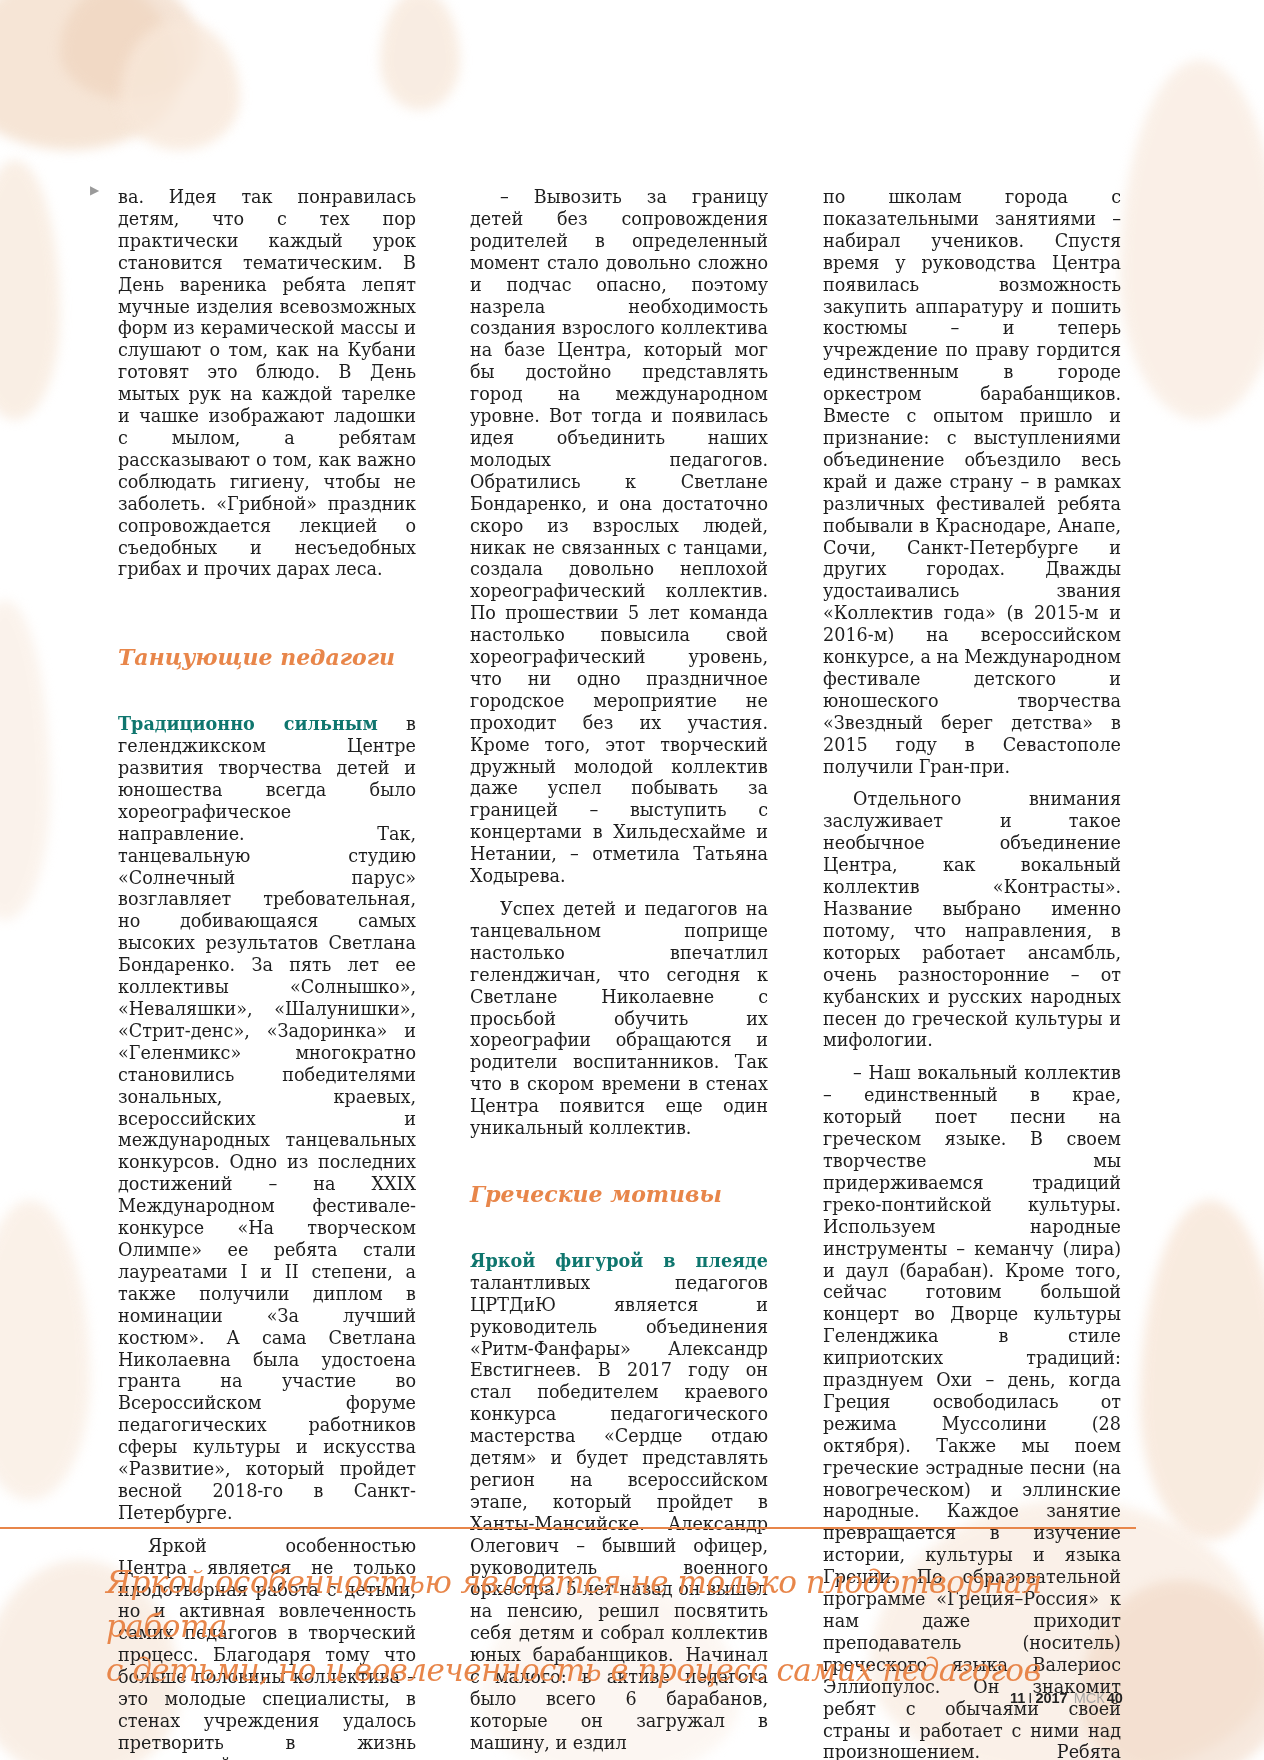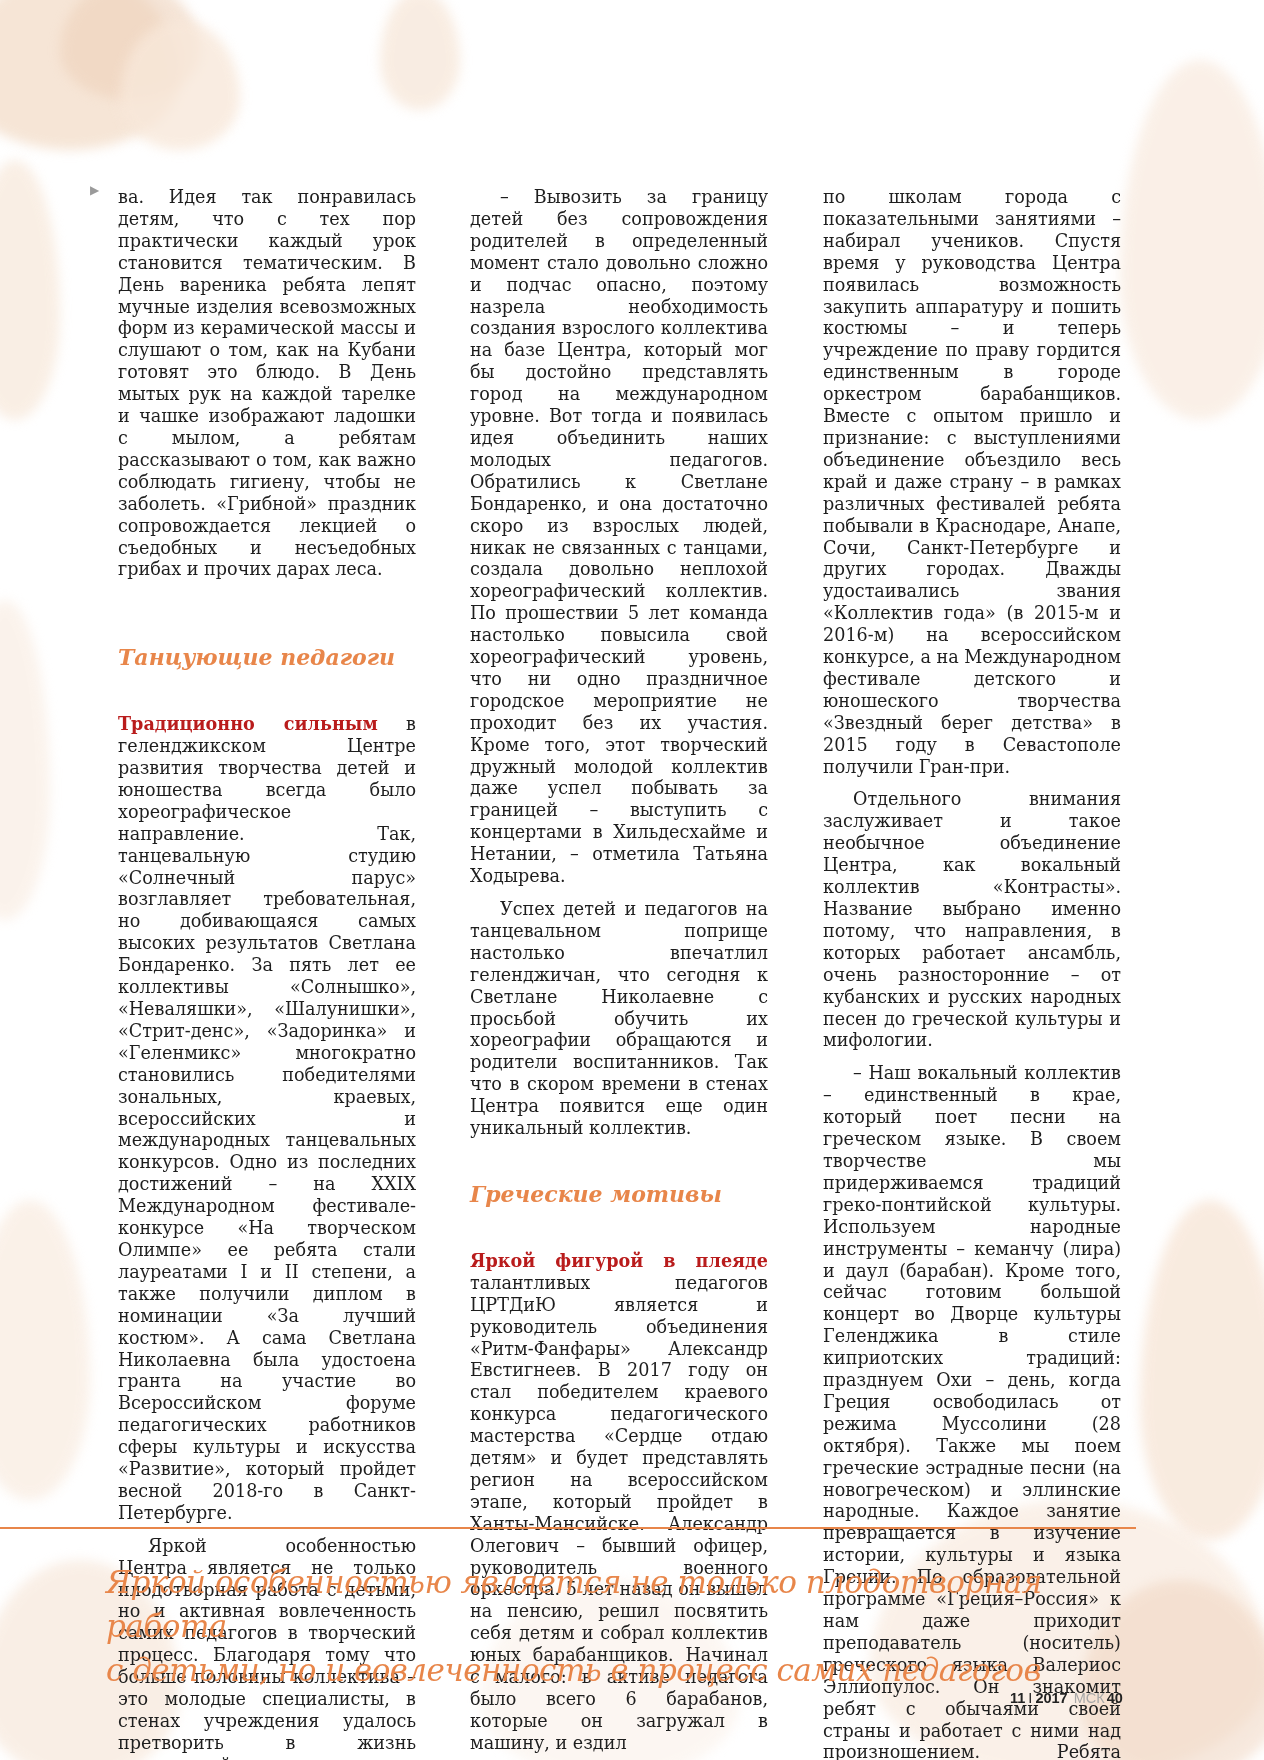--- a/index.html
+++ b/index.html
@@ -20,21 +20,21 @@
   .col p.ind { text-indent:30px; }
   .col1 { left:107px; }
   .col2 { left:459px; }
   .col3 { left:812px; }
   .cont-arrow { color:#9a9a9a; font-size:12px; position:absolute; }
   .cont-start { left:-17px; top:4px; }
   .section-head {
     color:#e8864a; font-style:italic; font-weight:bold;
     font-size:22px; margin:0;
   }
-  .lead { color:#b91c1c; font-weight:bold; }
+  .lead { color:#0f766e; font-weight:bold; }
   .divider {
     position:absolute; left:0; top:1527px; width:1136px; height:2px;
     background:#e8864a;
   }
   .pull-quote {
     position:absolute; left:106px; top:1560px; width:1050px;
     font-family:"DejaVu Serif","Liberation Serif",serif; font-style:italic;
     color:#e8864a; font-size:31px; line-height:44px; letter-spacing:-0.5px;
   }
   .folio {

